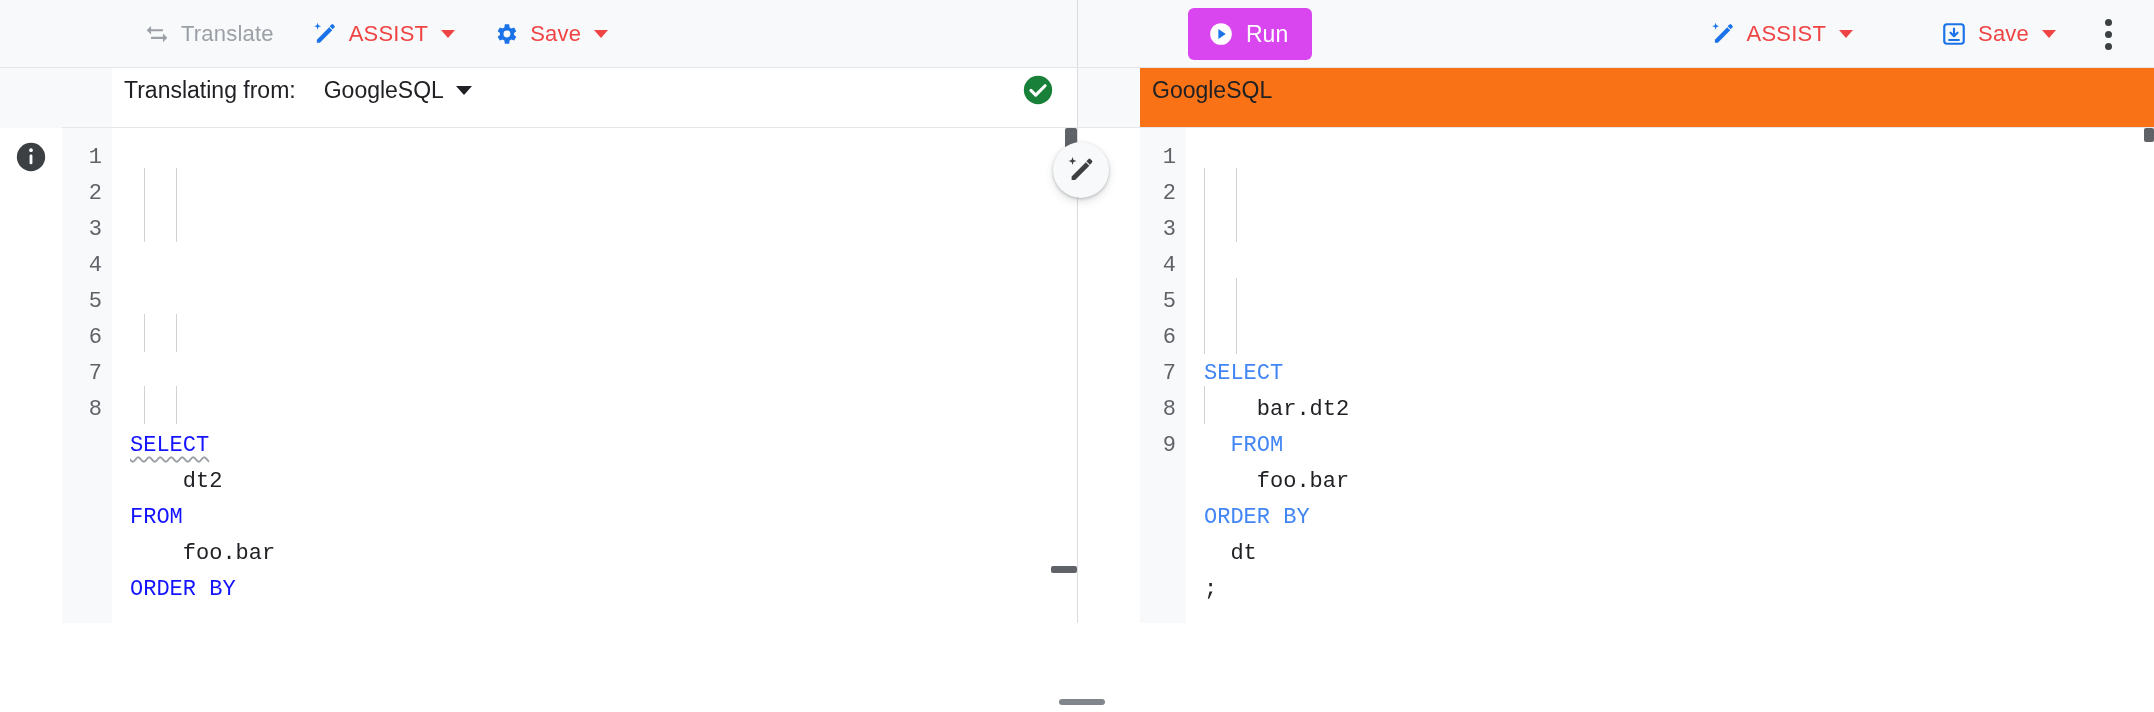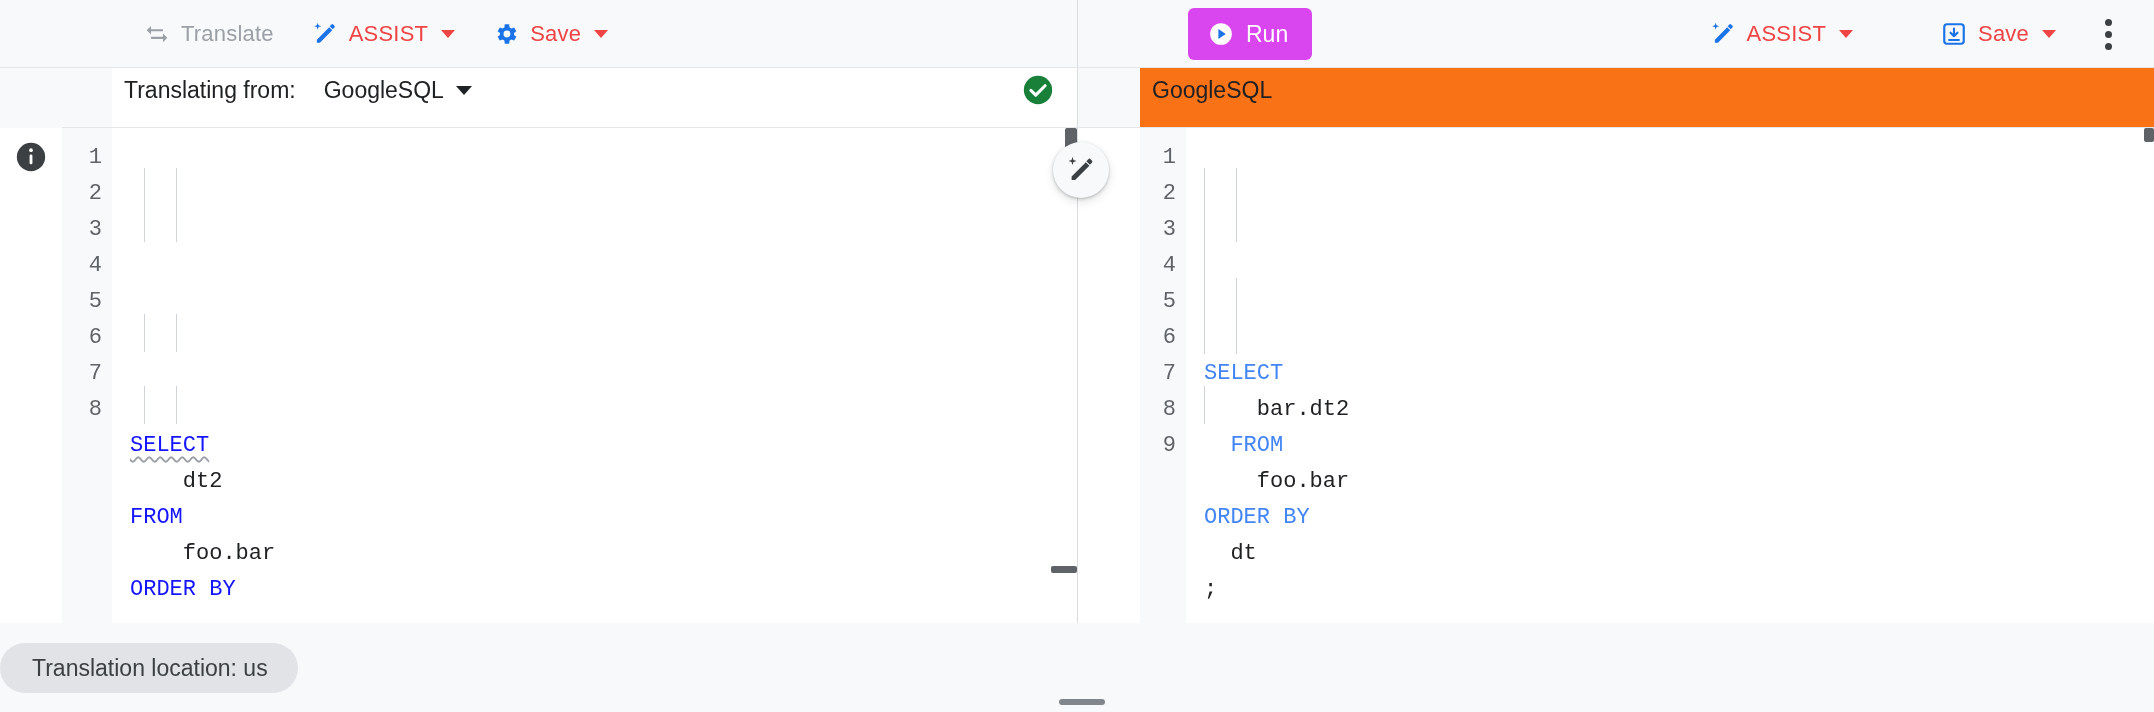--- a/index.html
+++ b/index.html
@@ -330,17 +330,14 @@
     </div>
   </div>
 
   <button class="fab">
     <svg width="30" height="30" viewBox="0 0 24 24" fill="#3c4043">
       <path d="M5.2 1.6 6 4l2.4.8L6 5.6 5.2 8l-.8-2.4L2 4.8 4.4 4z"></path>
       <path d="M20.7 6.1a1.2 1.2 0 0 0 0-1.7l-1.1-1.1a1.2 1.2 0 0 0-1.7 0l-1.6 1.6 2.8 2.8zM15.9 5.8 4.5 17.2V20h2.8L18.7 8.6z"></path>
     </svg>
   </button>
 
-  <div class="footer">
-    <span class="loc-chip">Translation location: us</span>
-  </div>
   <div class="drag-handle"></div>
 </div>
 
 </body></html>

